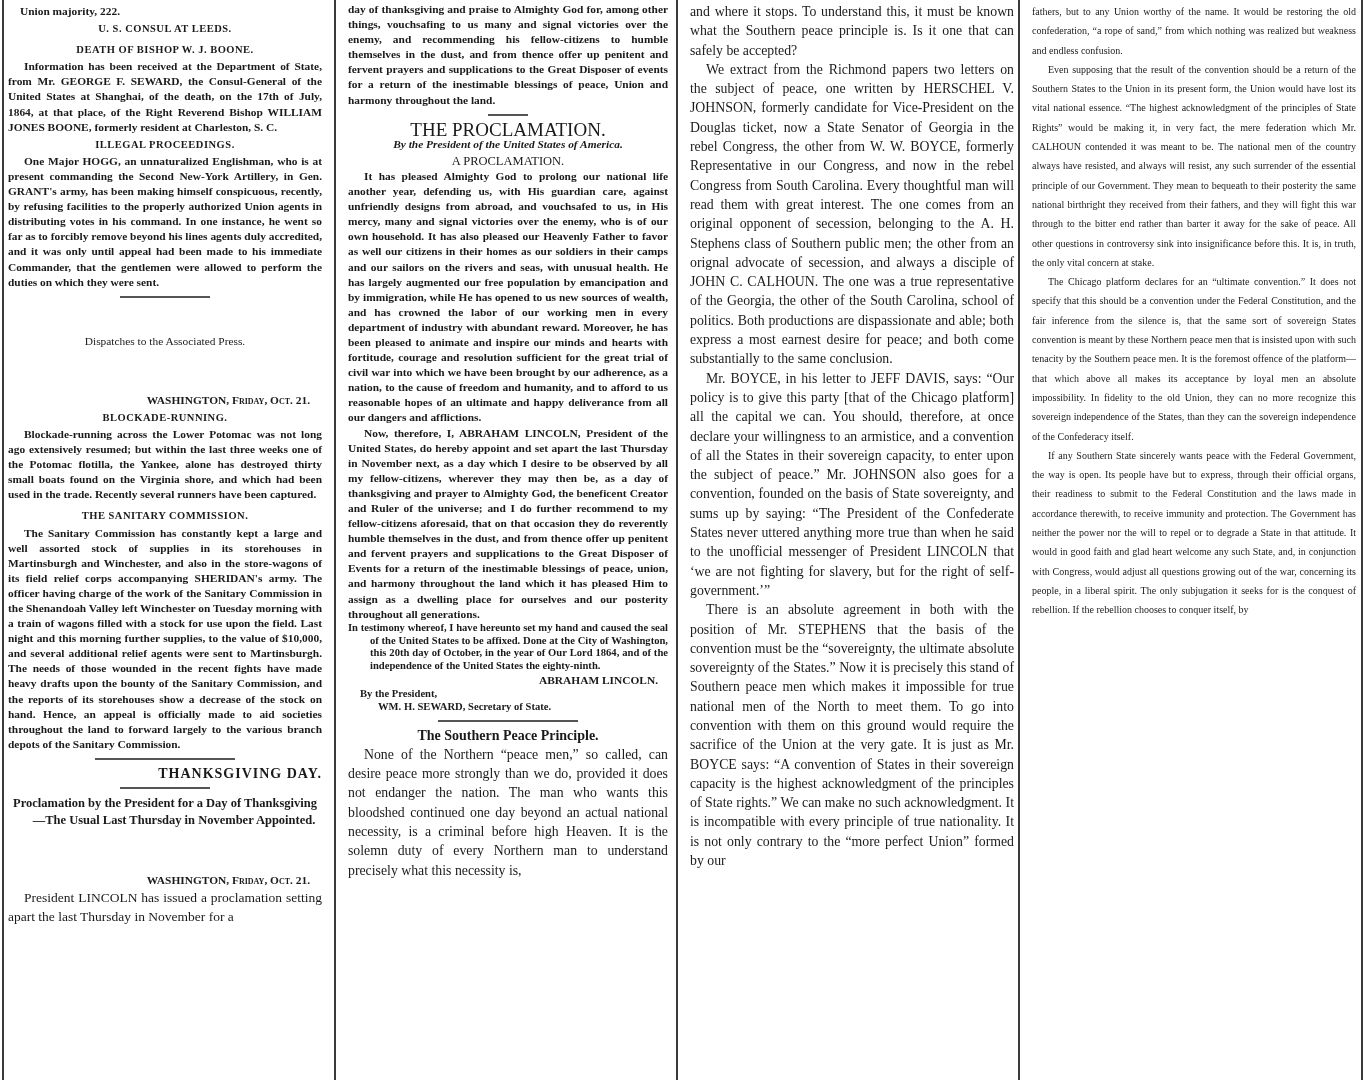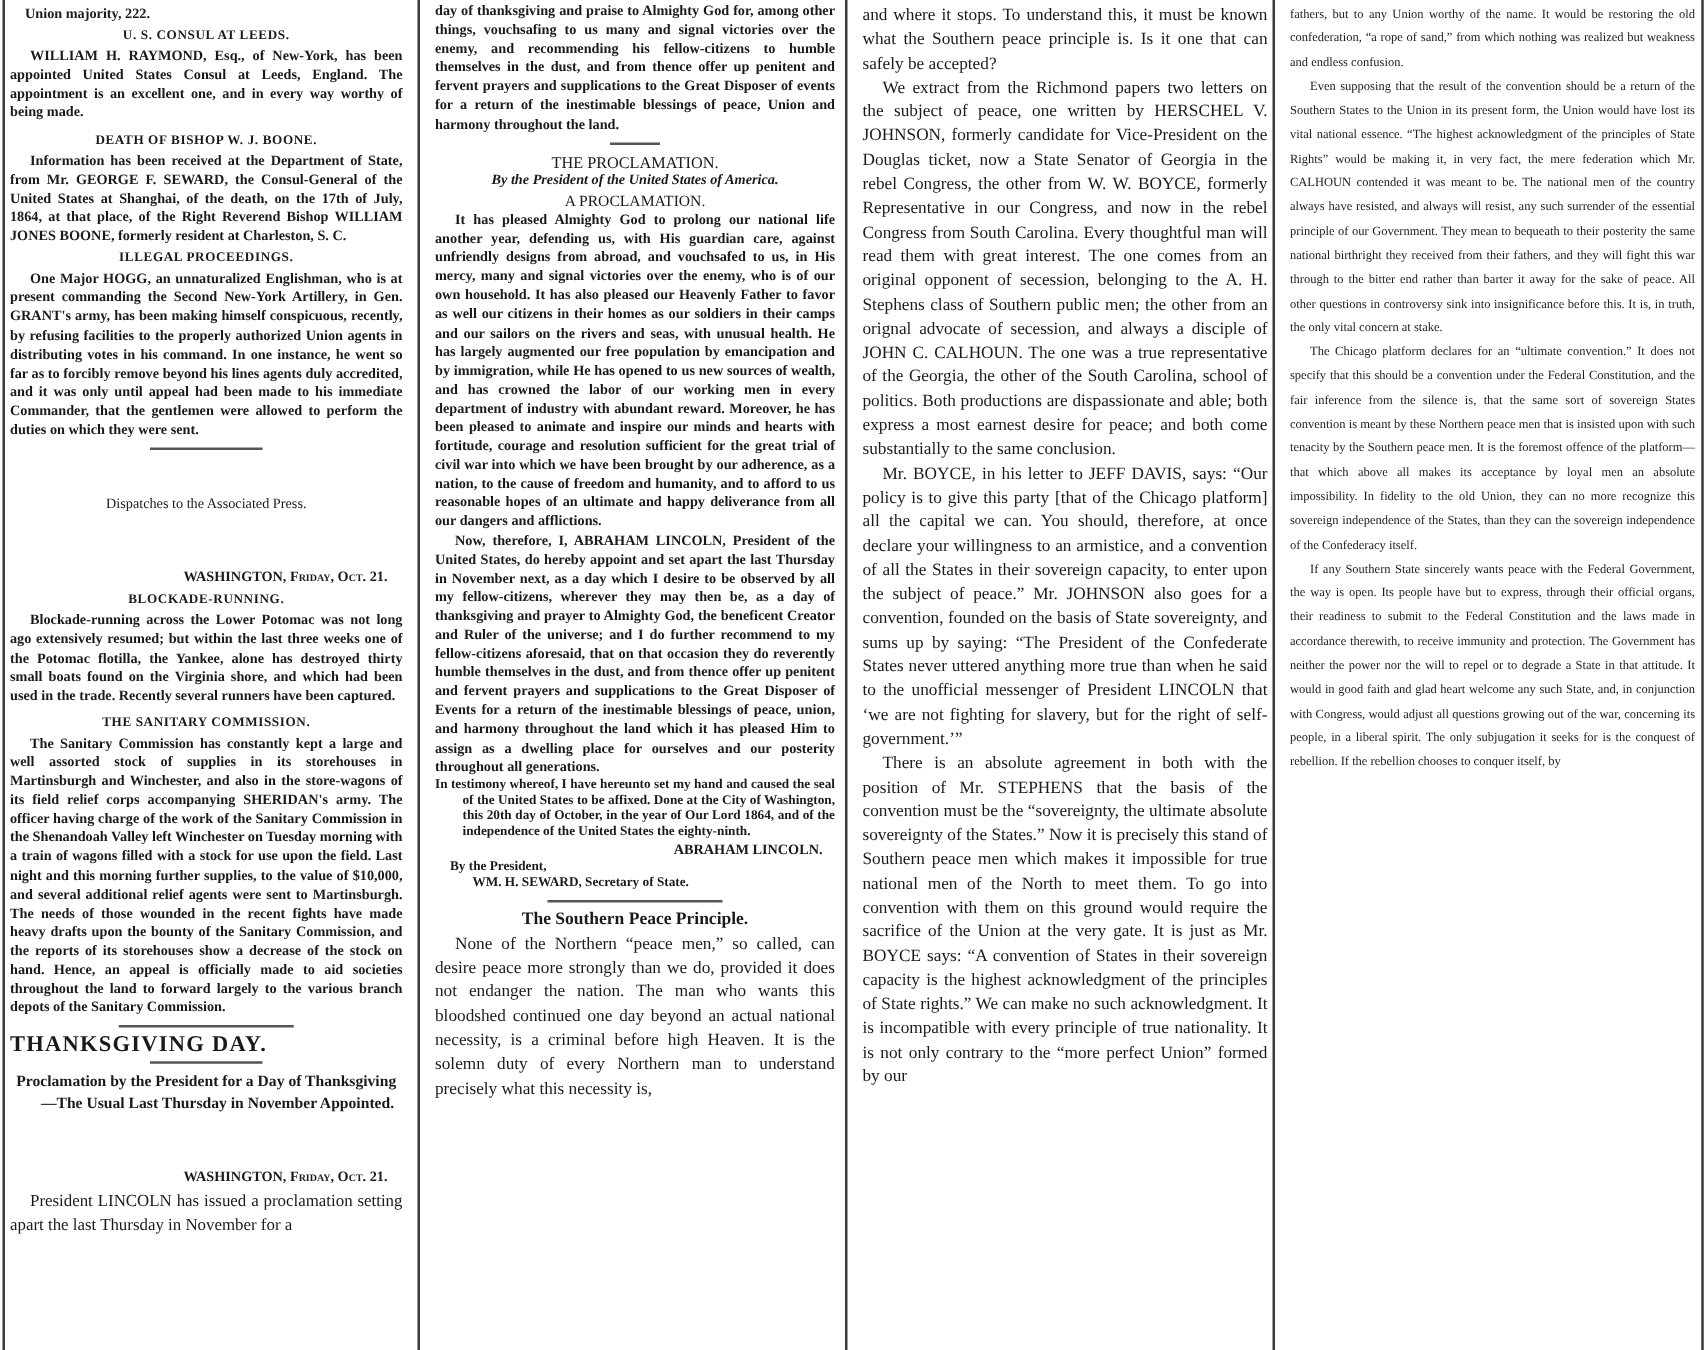--- a/index.html
+++ b/index.html
@@ -8,22 +8,22 @@
   .col { position: absolute; top: 0; height: 1080px; box-sizing: border-box; overflow: hidden;
          font-size: 12.6px; line-height: 17.2px; text-align: justify; }
   .col1 { left: 4px; width: 322px; padding: 4px 4px 0 4px; font-size: 11.4px; line-height: 15.1px; }
   .col2 { left: 342px; width: 330px; padding: 2px 4px 0 6px; font-size: 11.4px; line-height: 15.1px; }
   .col3 { left: 682px; width: 336px; padding: 2px 4px 0 8px; font-size: 13.8px; line-height: 19.3px; }
   .col4 { left: 1024px; width: 338px; padding: 2px 6px 0 8px; font-size: 10px; line-height: 19.3px; }
   .rule { position: absolute; top: 0; width: 2px; height: 1080px; background: #3a3a3a; }
   .bold { font-weight: bold; }
   p { margin: 0; text-indent: 16px; }
   .hd { text-align: center; font-weight: bold; text-indent: 0; letter-spacing: 0.5px; font-size: 10.5px; margin: 2px 0; }
-  .hd-big { text-align: left; font-weight: bold; text-indent: 0; font-size: 18px; letter-spacing: 1px; margin: 4px 0; }
-  .hd-proc { text-align: center; text-indent: 0; font-size: 13px; margin-top: 2px; }
+  .hd-big { text-align: right; font-weight: bold; text-indent: 0; font-size: 14px; letter-spacing: 1px; margin: 4px 0; }
+  .hd-proc { text-align: center; text-indent: 0; font-size: 19px; margin-top: 2px; }
   .sub-it { text-align: center; text-indent: 0; font-style: italic; font-weight: bold; }
   .dateline { text-align: right; text-indent: 0; padding-right: 12px; margin-top: 44px; }
   .center { text-align: center; text-indent: 0; }
   .divider { width: 90px; height: 2px; background: #555; margin: 6px auto; }
   .divider-wide { width: 140px; height: 2px; background: #555; margin: 6px auto; }
   .sc { font-variant: small-caps; }
   table.tally { width: 100%; border-collapse: collapse; font-size: 11.4px; }
   table.tally td { padding: 0; line-height: 13px; }
   .num { text-align: right; width: 34px; }
   .dem { text-align: right; width: 60px; }
@@ -40,21 +40,20 @@
 <div class="rule" style="left:2px;"></div>
 <div class="rule" style="left:334px;"></div>
 <div class="rule" style="left:676px;"></div>
 <div class="rule" style="left:1018px;"></div>
 <div class="rule" style="left:1361px;"></div>
 
 <div class="col col1 bold">
   <p style="text-indent:12px;">Union majority, 222.</p>
 
   <p class="hd">U. S. CONSUL AT LEEDS.</p>
-  <p>WILLIAM H. RAYMOND, Esq., of New-York, has been appointed United States Consul at Leeds, England. The appointment is an excellent one, and in every way worthy of being made.</p>
 
   <p class="hd" style="margin-top:6px;">DEATH OF BISHOP W. J. BOONE.</p>
   <p>Information has been received at the Department of State, from Mr. GEORGE F. SEWARD, the Consul-General of the United States at Shanghai, of the death, on the 17th of July, 1864, at that place, of the Right Reverend Bishop WILLIAM JONES BOONE, formerly resident at Charleston, S. C.</p>
 
   <p class="hd">ILLEGAL PROCEEDINGS.</p>
   <p>One Major HOGG, an unnaturalized Englishman, who is at present commanding the Second New-York Artillery, in Gen. GRANT's army, has been making himself conspicuous, recently, by refusing facilities to the properly authorized Union agents in distributing votes in his command. In one instance, he went so far as to forcibly remove beyond his lines agents duly accredited, and it was only until appeal had been made to his immediate Commander, that the gentlemen were allowed to perform the duties on which they were sent.</p>
 
   <div class="divider"></div>
   <p class="center" style="font-weight:normal;margin-top:36px;">Dispatches to the Associated Press.</p>
   <p class="dateline sc">WASHINGTON, Friday, Oct. 21.</p>

